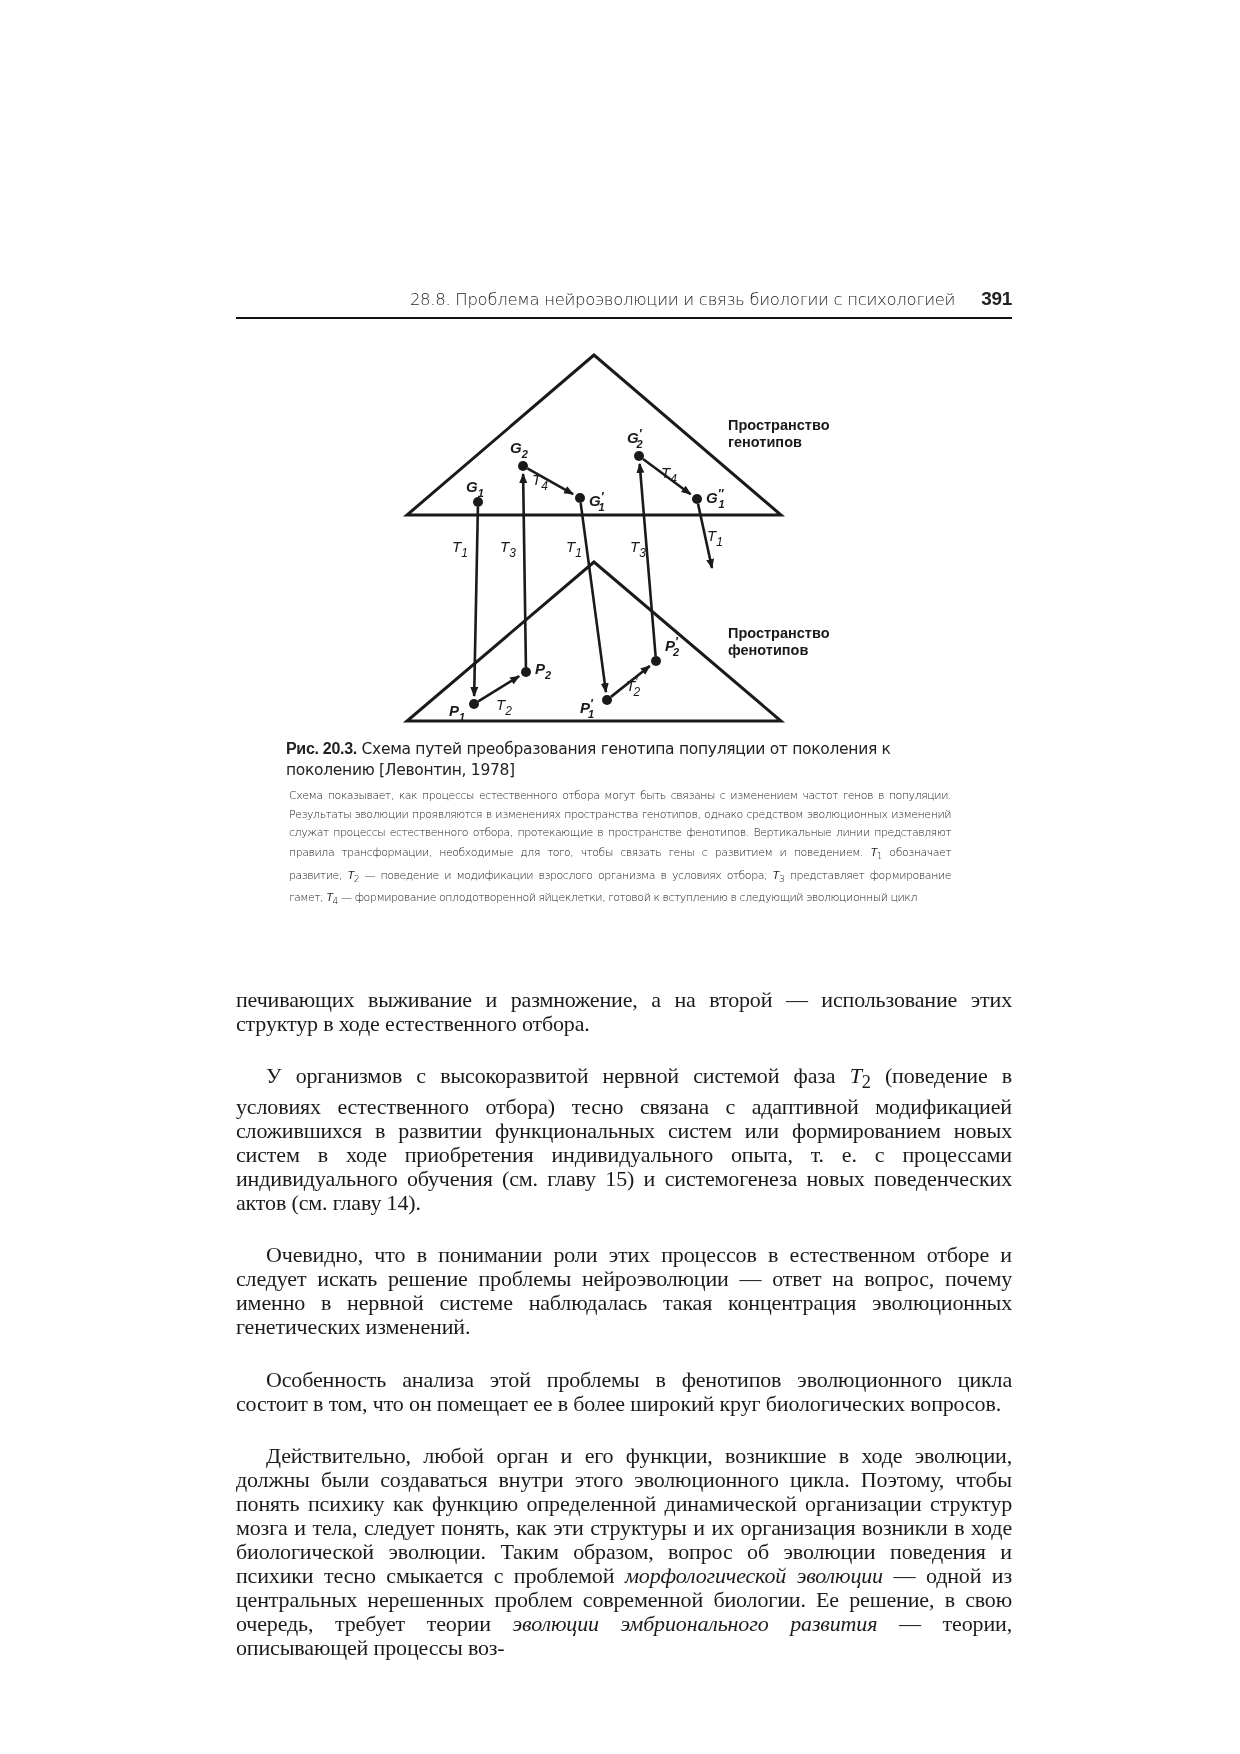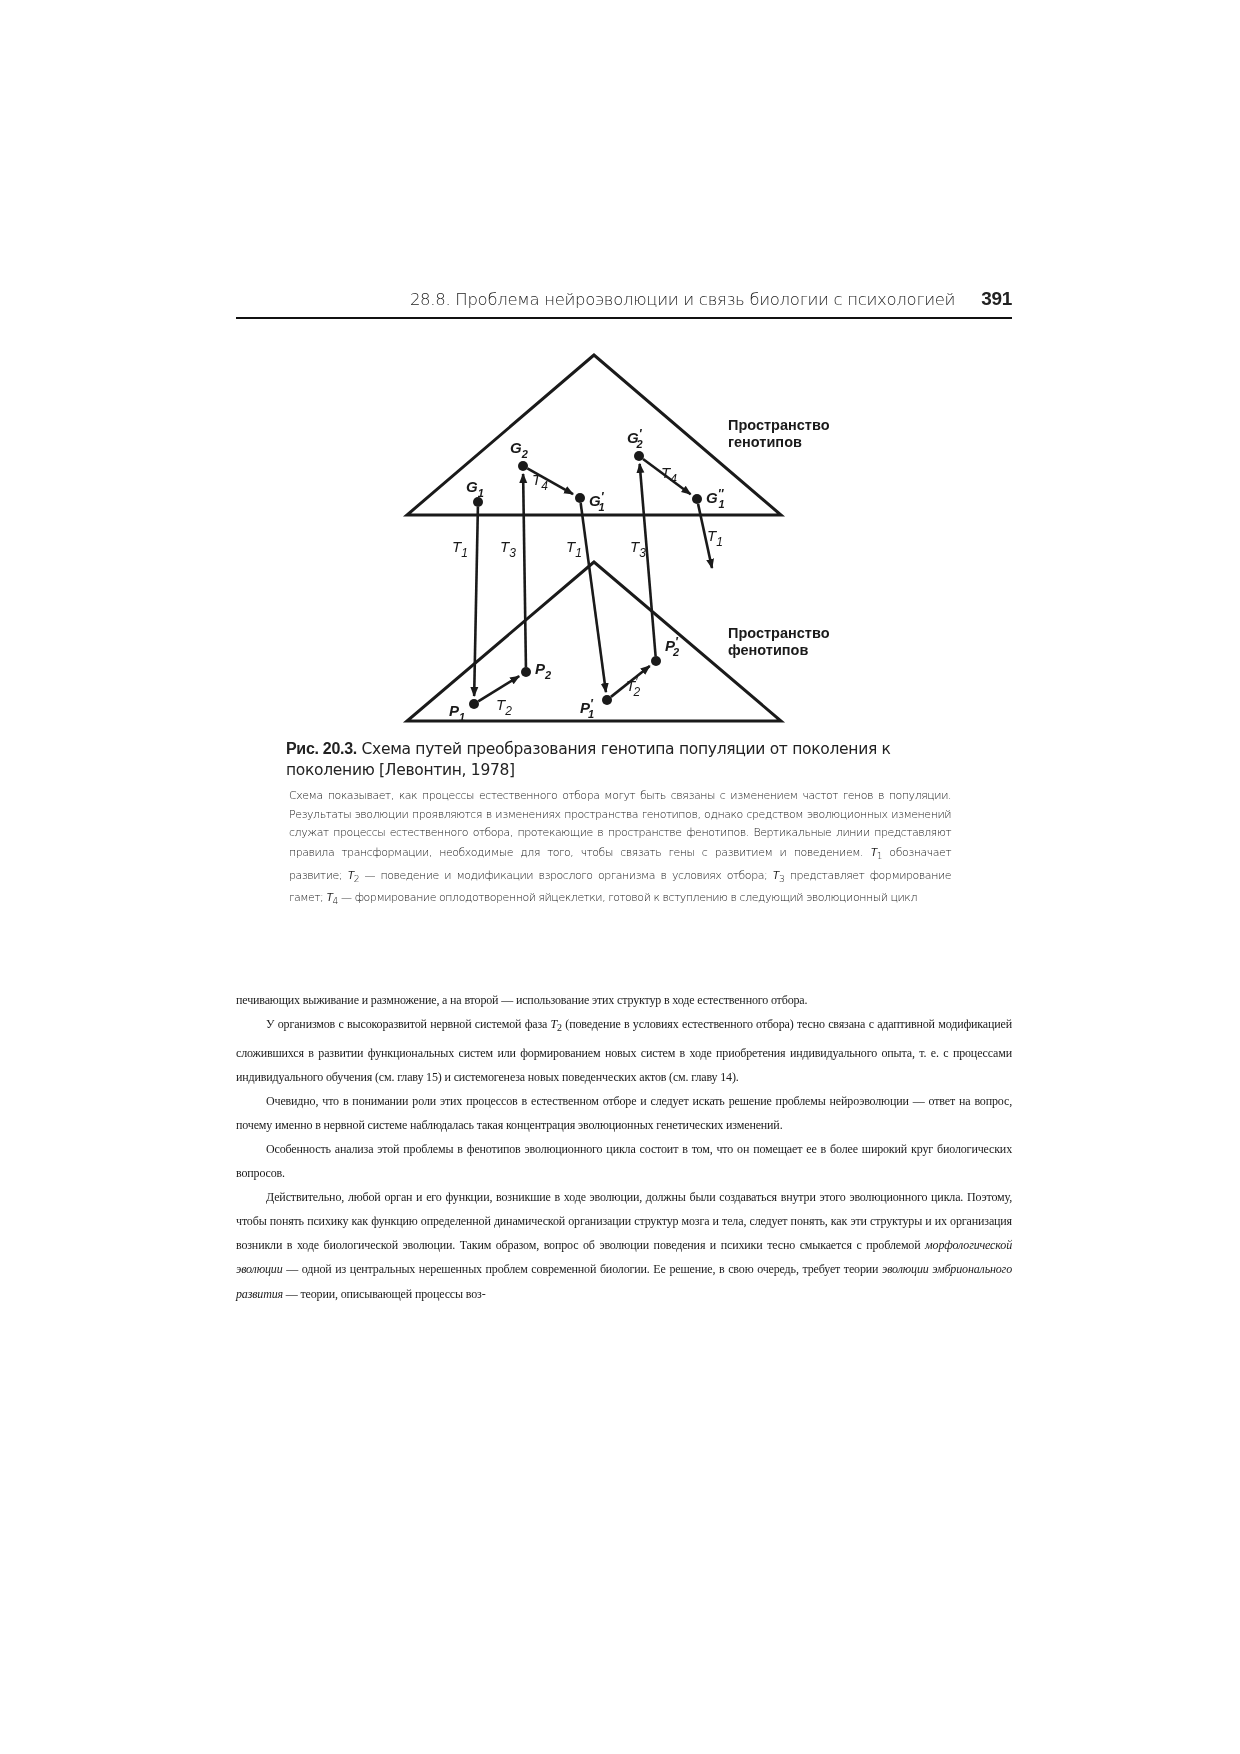--- a/index.html
+++ b/index.html
@@ -19,25 +19,25 @@
   }
   .figure-caption .fig-label { font-family: "Liberation Sans", sans-serif; font-weight: bold; font-size: 16px; }
   .figure-note {
     position: absolute; left: 289px; top: 787px; width: 662px;
     font-family: "DejaVu Sans", sans-serif; font-size: 11px; line-height: 18.6px;
     letter-spacing: -0.45px; color: #222; text-align: justify; font-weight: 300;
   }
   .figure-note i { font-family: "Liberation Sans", sans-serif; font-style: italic; }
   .body-text {
     position: absolute; left: 236px; top: 988px; width: 776px;
-    font-family: "Liberation Serif", serif; font-size: 12px; line-height: 24.1px;
+    font-family: "Liberation Serif", serif; font-size: 22px; line-height: 24.1px;
     color: #1a1a1a; text-align: justify; letter-spacing: -0.15px;
   }
   .body-text p { margin: 0; text-indent: 0; }
-  .body-text p.indent { text-indent: 30px; }
+  .body-text p.indent { text-indent: 30px; margin-top: 28px; }
   .body-text i { font-style: italic; }
 </style>
 </head>
 <body>
 
 <div class="running-head">
   <span>28.8. Проблема нейроэволюции и связь биологии с психологией</span><span class="page-num">391</span>
 </div>
 <div class="rule"></div>
 

